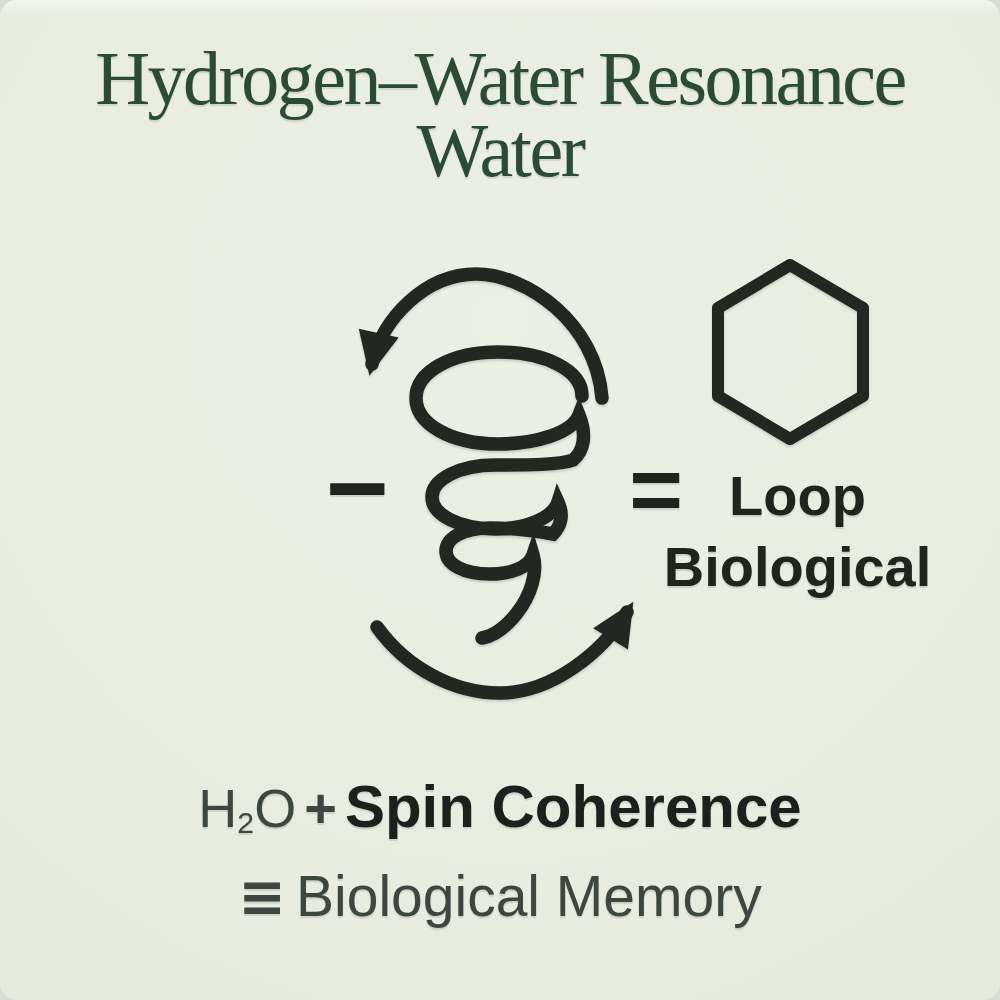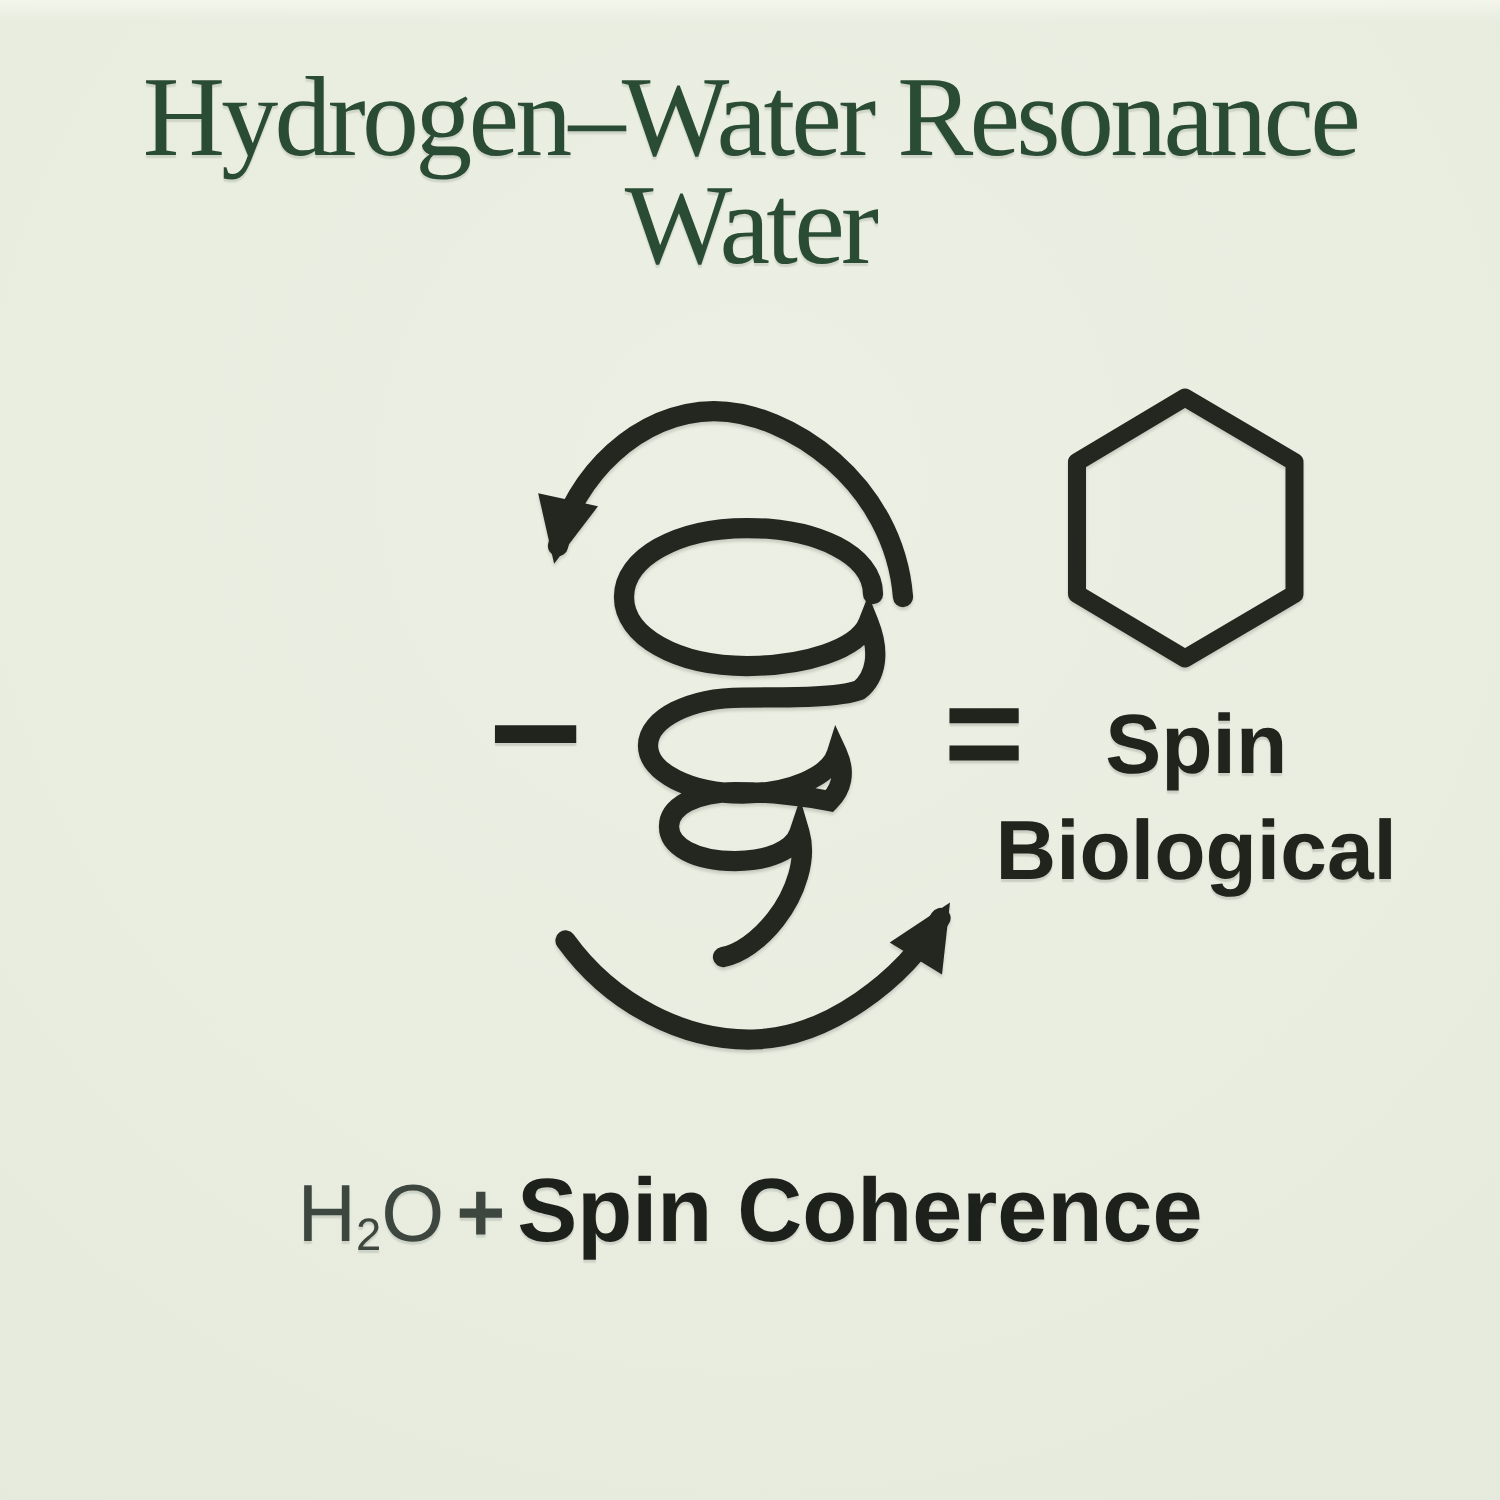--- a/index.html
+++ b/index.html
@@ -6,20 +6,21 @@
   #canvas{
     position:relative;
     width:1000px;height:1000px;
     margin:0 auto;
     overflow:hidden;
     background:
       linear-gradient(180deg, #f4f6ec 0px, rgba(244,246,236,0) 14px),
       radial-gradient(circle at 50% 32%, #ecf0e4 0%, #e8ede0 62%, #e5eadc 100%);
     font-family:"Liberation Sans","DejaVu Sans",sans-serif;
     color:#23271f;
+    border-radius:17px;
   }
 
   
   .title-block{
     position:absolute;left:0;top:42px;width:1000px;
     text-align:center;
     font-family:"Liberation Serif","DejaVu Serif",serif;
     font-size:76px;line-height:72px;
     letter-spacing:-2.5px;
     color:#2b4c34;
@@ -114,23 +115,26 @@
     <path d="M 47 377 C 78 420, 127 444, 172 443 C 222 442, 272 403, 297 362" fill="none" stroke="#23271f" stroke-width="13.5" stroke-linecap="round" marker-end="url(#ah)"></path>
   </svg>
 
   <span class="op equals">=</span>
 
   <svg class="hexagon" width="180" height="210" viewBox="0 0 180 210" aria-hidden="true">
     <polygon points="90,17 163,60 163,148 90,191 18,148 18,60" fill="none" stroke="#23271f" stroke-width="12" stroke-linejoin="round"></polygon>
   </svg>
 
   <div class="result-label">
-    <div>Spin</div>
+    <div>Loop</div>
     <div>Biological</div>
   </div>
 
   <div class="summary">
     <div class="f-line1">
       <span class="f-h2o muted"><span>H</span><span class="sub">2</span><span>O</span></span><span class="f-plus muted">+</span><span class="f-strong">Spin Coherence</span>
     </div>
+    <div class="f-line2">
+      <span class="f-equiv">≡</span><span>Biological Memory</span>
+    </div>
   </div>
 
 </div>
 
 </body></html>

